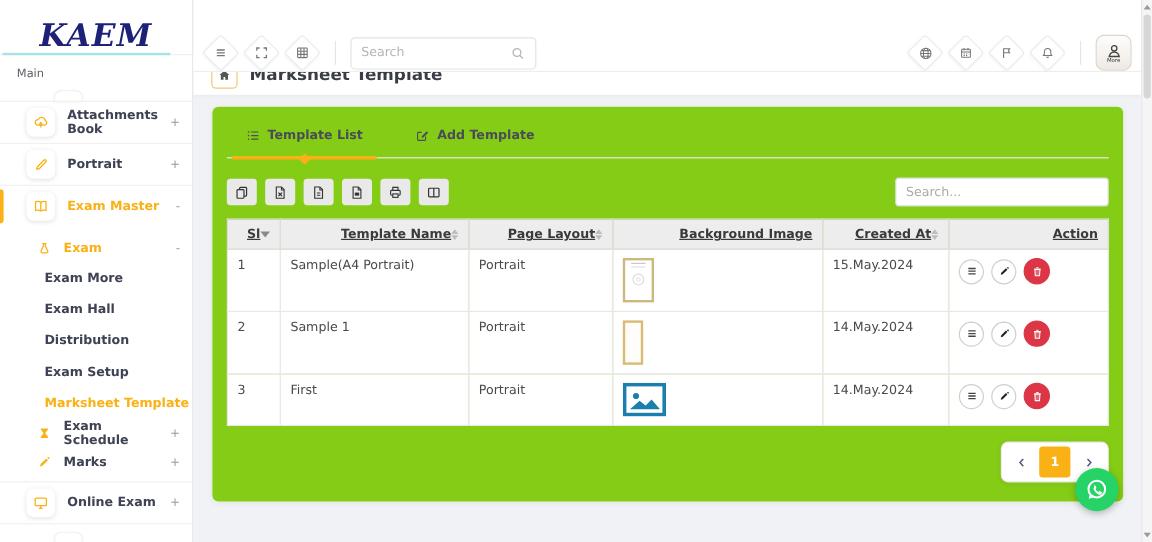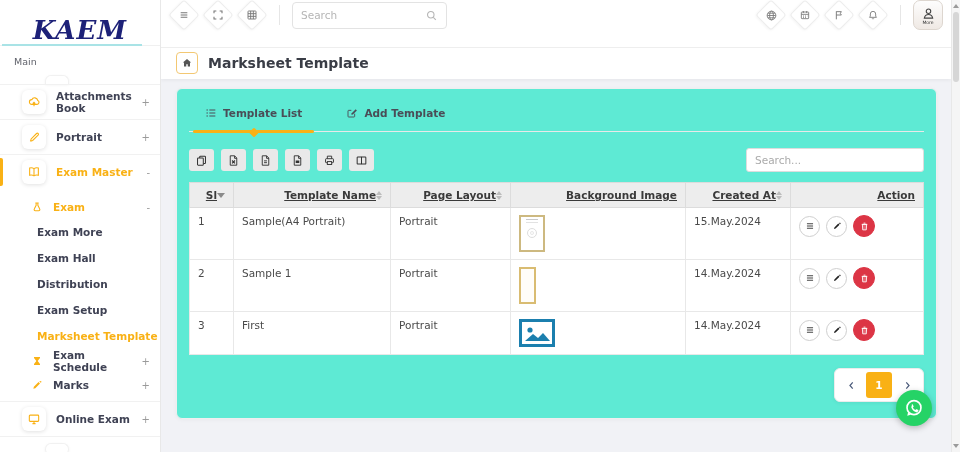--- a/index.html
+++ b/index.html
@@ -28,41 +28,41 @@
   .side-suffix{font-size:10px;color:#9a9a9a;}
   .submenu{padding:6px 0 4px 0;}
   .sub-head{display:flex;align-items:center;height:24px;padding:0 10px 0 30px;cursor:pointer;}
   .sub-head .side-label{font-size:10.5px;}
   .sub-head.orange .side-label{color:var(--accent);}
   .sub-ic{width:14px;margin-right:9px;flex:none;display:flex;justify-content:center;}
   .sub-link{display:block;font-size:10.5px;font-weight:bold;color:var(--txt);padding:7px 0 7px 37px;cursor:pointer;}
   .sub-link.active{color:var(--accent);}
 
   
-  #topbar{position:absolute;left:161px;top:0;right:9px;height:48px;background:#fff;border-bottom:1px solid #eee;display:flex;align-items:flex-start;z-index:4;}
+  #topbar{position:absolute;left:161px;top:0;right:9px;height:60px;background:#fff;border-bottom:1px solid #eee;display:flex;align-items:flex-end;z-index:4;}
   .tb-left{display:flex;align-items:center;gap:4px;padding-left:8px;flex:1;}
   .tb-right{display:flex;align-items:center;gap:4px;padding-right:8px;}
   .diamond{width:30px;height:30px;position:relative;cursor:pointer;flex:none;display:flex;align-items:center;justify-content:center;}
   .diamond::before{content:"";position:absolute;inset:4px;transform:rotate(45deg);background:#fff;border:1px solid #ececec;border-radius:3px;box-shadow:0 1px 3px rgba(0,0,0,.05);}
   .diamond .ic{position:relative;z-index:1;}
   .tb-sep{width:1px;height:20px;background:#e6e6e6;margin:0 8px;}
   .tb-search{display:flex;align-items:center;border:1px solid #e3e3e3;border-radius:4px;height:27px;width:155px;padding:0 8px;background:#fff;}
   .tb-search input{border:none;outline:none;flex:1;font-size:10.5px;color:#555;min-width:0;}
   .tb-search input::placeholder{color:#b5b5b5;}
   .avatar{width:30px;height:30px;border:1px solid #ddd6cf;border-radius:7px;background:linear-gradient(#fdfdfd,#efe9e4);display:flex;flex-direction:column;align-items:center;justify-content:center;cursor:pointer;}
   .avatar-label{font-size:4.5px;color:#333;margin-top:-1px;}
 
   
   #breadcrumb{position:absolute;left:161px;top:46px;right:9px;height:33px;background:#fff;display:flex;align-items:center;gap:10px;padding-left:15px;box-shadow:0 2px 3px rgba(0,0,0,.04);z-index:3;}
   .home-box{width:22px;height:22px;border:1px solid var(--accent-border);border-radius:4px;background:#fff;display:flex;align-items:center;justify-content:center;cursor:pointer;}
   .page-title{font-size:14px;font-weight:bold;color:#3a3d46;}
 
   
   #content{position:absolute;left:161px;top:79px;right:9px;bottom:0;background:#f1f2f6;}
-  .card{position:absolute;left:15px;top:9px;right:14px;background:#5eead4;border:1px solid #efefef;border-radius:6px;box-shadow:0 1px 4px rgba(0,0,0,.04);padding:0 12px 16px 12px;}
+  .card{position:absolute;left:15px;top:9px;right:14px;background:#84cc16;border:1px solid #efefef;border-radius:6px;box-shadow:0 1px 4px rgba(0,0,0,.04);padding:0 12px 16px 12px;}
   .tabs{display:flex;gap:36px;padding:18px 12px 0 12px;border-bottom:1px solid #e9e9e9;}
   .tab{display:flex;align-items:center;gap:6px;padding:0 4px 12px 4px;position:relative;cursor:pointer;}
   .tab-label{font-size:10.5px;font-weight:bold;color:#4a4d57;}
   .tab.active::after{content:"";position:absolute;left:-8px;right:-8px;bottom:-2px;height:3px;border-radius:2px;background:var(--accent);}
   .tab.active .notch{position:absolute;bottom:-5px;left:50%;width:7px;height:7px;transform:translateX(-50%) rotate(45deg);background:var(--accent);border-radius:1px;}
 
   .toolbar{display:flex;align-items:center;margin-top:16px;}
   .tool-btn{width:25px;height:22px;background:#e9e9e9;border:none;border-radius:3px;margin-right:7px;display:flex;align-items:center;justify-content:center;cursor:pointer;}
   .tbl-search{margin-left:auto;height:24px;width:178px;border:1px solid #ddd;border-radius:3px;padding:0 8px;font-size:10.5px;color:#555;outline:none;background:#fff;}
   .tbl-search::placeholder{color:#aaa;}

